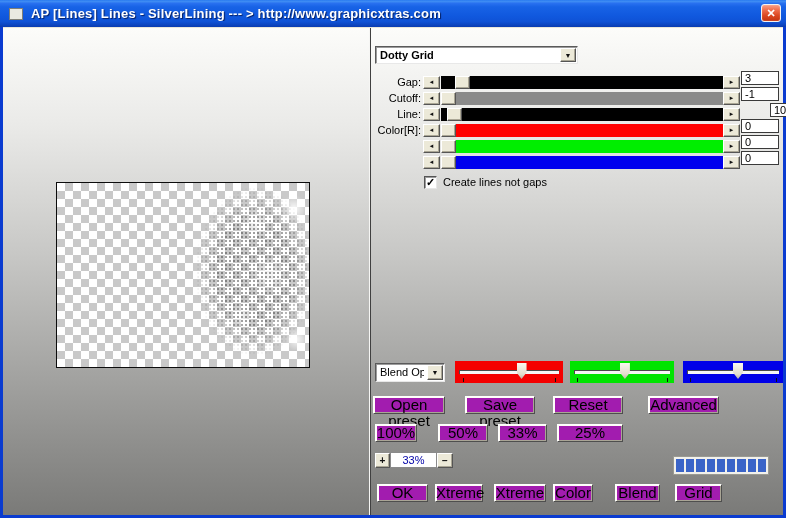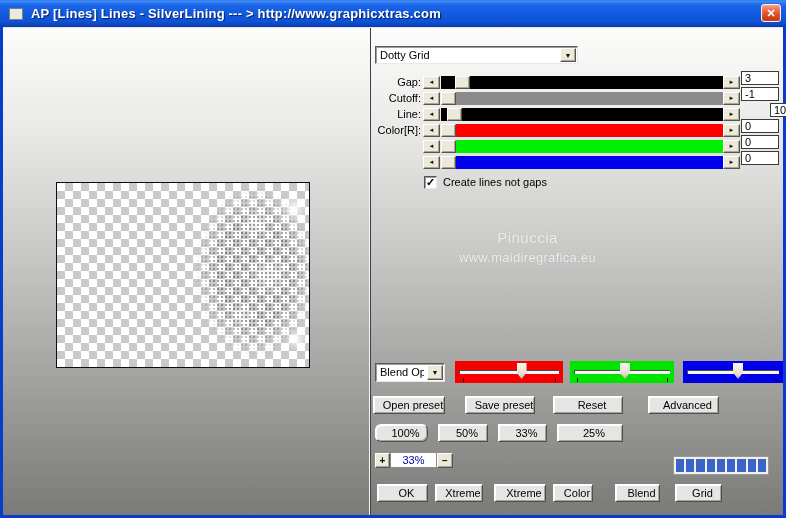--- a/index.html
+++ b/index.html
@@ -70,26 +70,25 @@
     position:absolute; left:52%; top:0; width:48%; height:100%;
     background-image:radial-gradient(rgba(45,45,45,.55) .6px, transparent 1.2px);
     background-size:4px 4px;
     -webkit-mask-image:radial-gradient(ellipse 62% 58% at 55% 48%, #000 50%, transparent 80%);
             mask-image:radial-gradient(ellipse 62% 58% at 55% 48%, #000 50%, transparent 80%);
   }
 
   
   .btn {
     position:absolute; height:18px;
-    background:#e5e5e5;
+    background:#a21caf;
     border:1px solid; border-color:#ffffff #4e4e4e #4e4e4e #ffffff;
     box-shadow:inset 1px 1px 0 #fffef6, inset -1px -1px 0 #a9a595;
-    text-align:center; line-height:16px; font-size:11px; color:#000;
+    text-align:center; line-height:16px; font-size:15px; color:#000;
     cursor:default;
-    padding-left:8px;
   }
   .mini-btn {
     position:absolute; width:17px; height:13px;
     background:#ece9d8;
     border:1px solid; border-color:#fff #555 #555 #fff;
     box-shadow:inset -1px -1px 0 #aaa695;
     text-align:center; line-height:11px; font-size:6px; color:#111;
   }
   .combo {
     position:absolute; height:18px; background:#fff;
@@ -176,21 +175,21 @@
 
   <div class="content-bg"></div>
   <div class="divider-light"></div>
   <div class="divider-dark"></div>
 
   <div class="preview">
     <div class="preview-blotches"></div>
     <div class="preview-dots"></div>
   </div>
 
-  <div class="combo" style="left:375px; top:46px; width:203px;">
+  <div class="combo" style="left:375px; top:46px; width:203px;font-weight:bold;">
     <span class="combo-text">Dotty Grid</span>
     <span class="combo-arrow-btn"><span>▼</span></span>
   </div>
 
   <div class="param-label" style="top:76px;">Gap:</div>
   <div class="mini-btn" style="left:423px; top:76px;"><span>◄</span></div>
   <div class="param-track" style="top: 76px; background-color: rgb(0, 0, 0);">
     <div class="param-thumb" style="left: 14px;"></div>
   </div>
   <div class="mini-btn" style="left:723px; top:76px;"><span>►</span></div>
@@ -230,24 +229,20 @@
   <div class="mini-btn" style="left:423px; top:156px;"><span>◄</span></div>
   <div class="param-track" style="top: 156px; background-color: rgb(0, 0, 238);">
     <div class="param-thumb" style="left: 0px;"></div>
   </div>
   <div class="mini-btn" style="left:723px; top:156px;"><span>►</span></div>
   <div class="value-box" style="top:151px;">0</div>
 
   <div class="checkbox"><span>✓</span></div>
   <div class="checkbox-label">Create lines not gaps</div>
 
-  <div class="watermark">
-    <div class="wm1">Pinuccia</div>
-    <div class="wm2">www.maidiregrafica.eu</div>
-  </div>
 
   <div class="combo" style="left:375px; top:363px; width:70px; height:19px;">
     <span class="combo-text">Blend Opti</span>
     <span class="combo-arrow-btn"><span>▼</span></span>
   </div>
 
   <div class="trackbar" style="left: 455px; width: 108px; background-color: rgb(244, 0, 0);">
     <div class="tb-groove"></div>
     <div class="tb-thumb" style="left: 57%;"></div>
     <div class="tb-tick" style="left:7%;"></div>
@@ -264,21 +259,21 @@
     <div class="tb-thumb" style="left: 50%;"></div>
     <div class="tb-tick" style="left:7%;"></div>
     <div class="tb-tick" style="left:93%;"></div>
   </div>
 
   <div class="btn" style="left:373px; top:396px; width:72px;">Open preset</div>
   <div class="btn" style="left:465px; top:396px; width:70px;">Save preset</div>
   <div class="btn" style="left:553px; top:396px; width:70px;">Reset</div>
   <div class="btn" style="left:648px; top:396px; width:71px;">Advanced</div>
 
-  <div class="btn" style="left:375px; top:424px; width:53px;border-radius:6px;">100%</div>
+  <div class="btn" style="left:375px; top:424px; width:42px;">100%</div>
   <div class="btn" style="left:438px; top:424px; width:50px;">50%</div>
   <div class="btn" style="left:498px; top:424px; width:49px;">33%</div>
   <div class="btn" style="left:557px; top:424px; width:66px;">25%</div>
 
   <div class="mini-btn" style="left:375px; top:453px; width:15px; height:15px; font-size:10px; line-height:13px; font-weight:bold;"><span>+</span></div>
   <div class="zoom-display">33%</div>
   <div class="mini-btn" style="left:437px; top:453px; width:16px; height:15px; font-size:10px; line-height:13px; font-weight:bold;"><span>−</span></div>
 
   <div class="progress">
       <div class="pseg" style="background: rgb(58, 100, 200);"></div>

